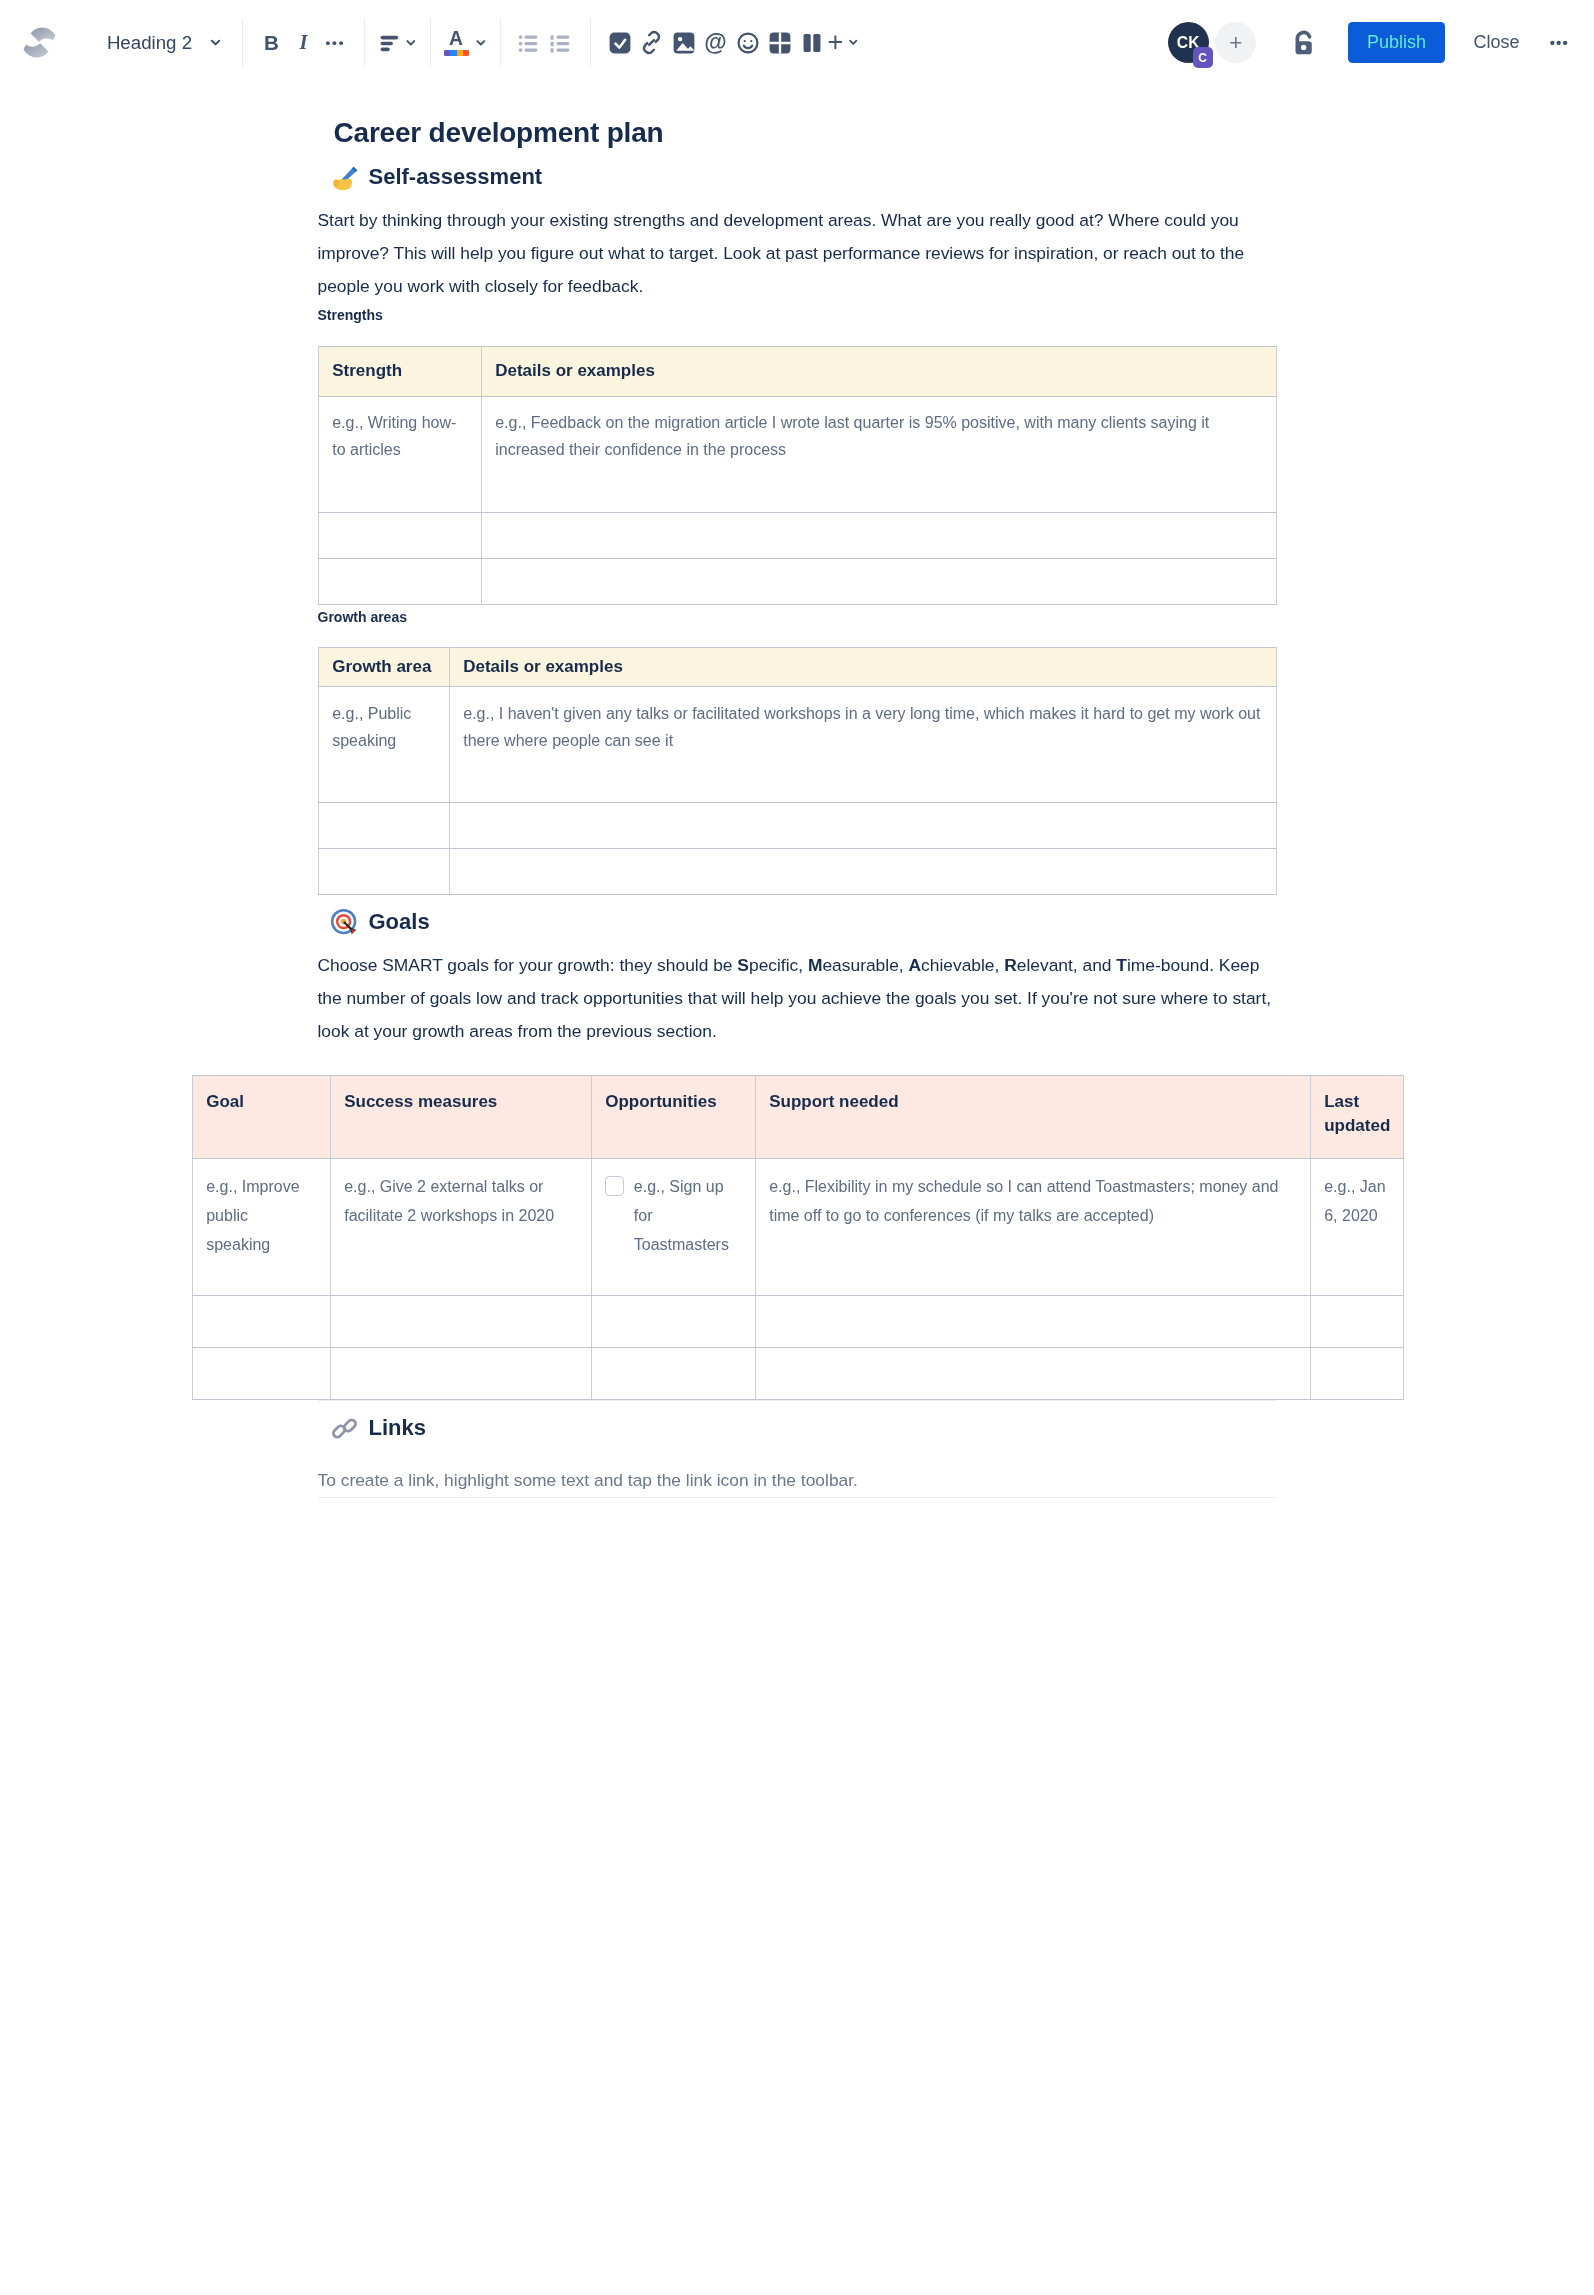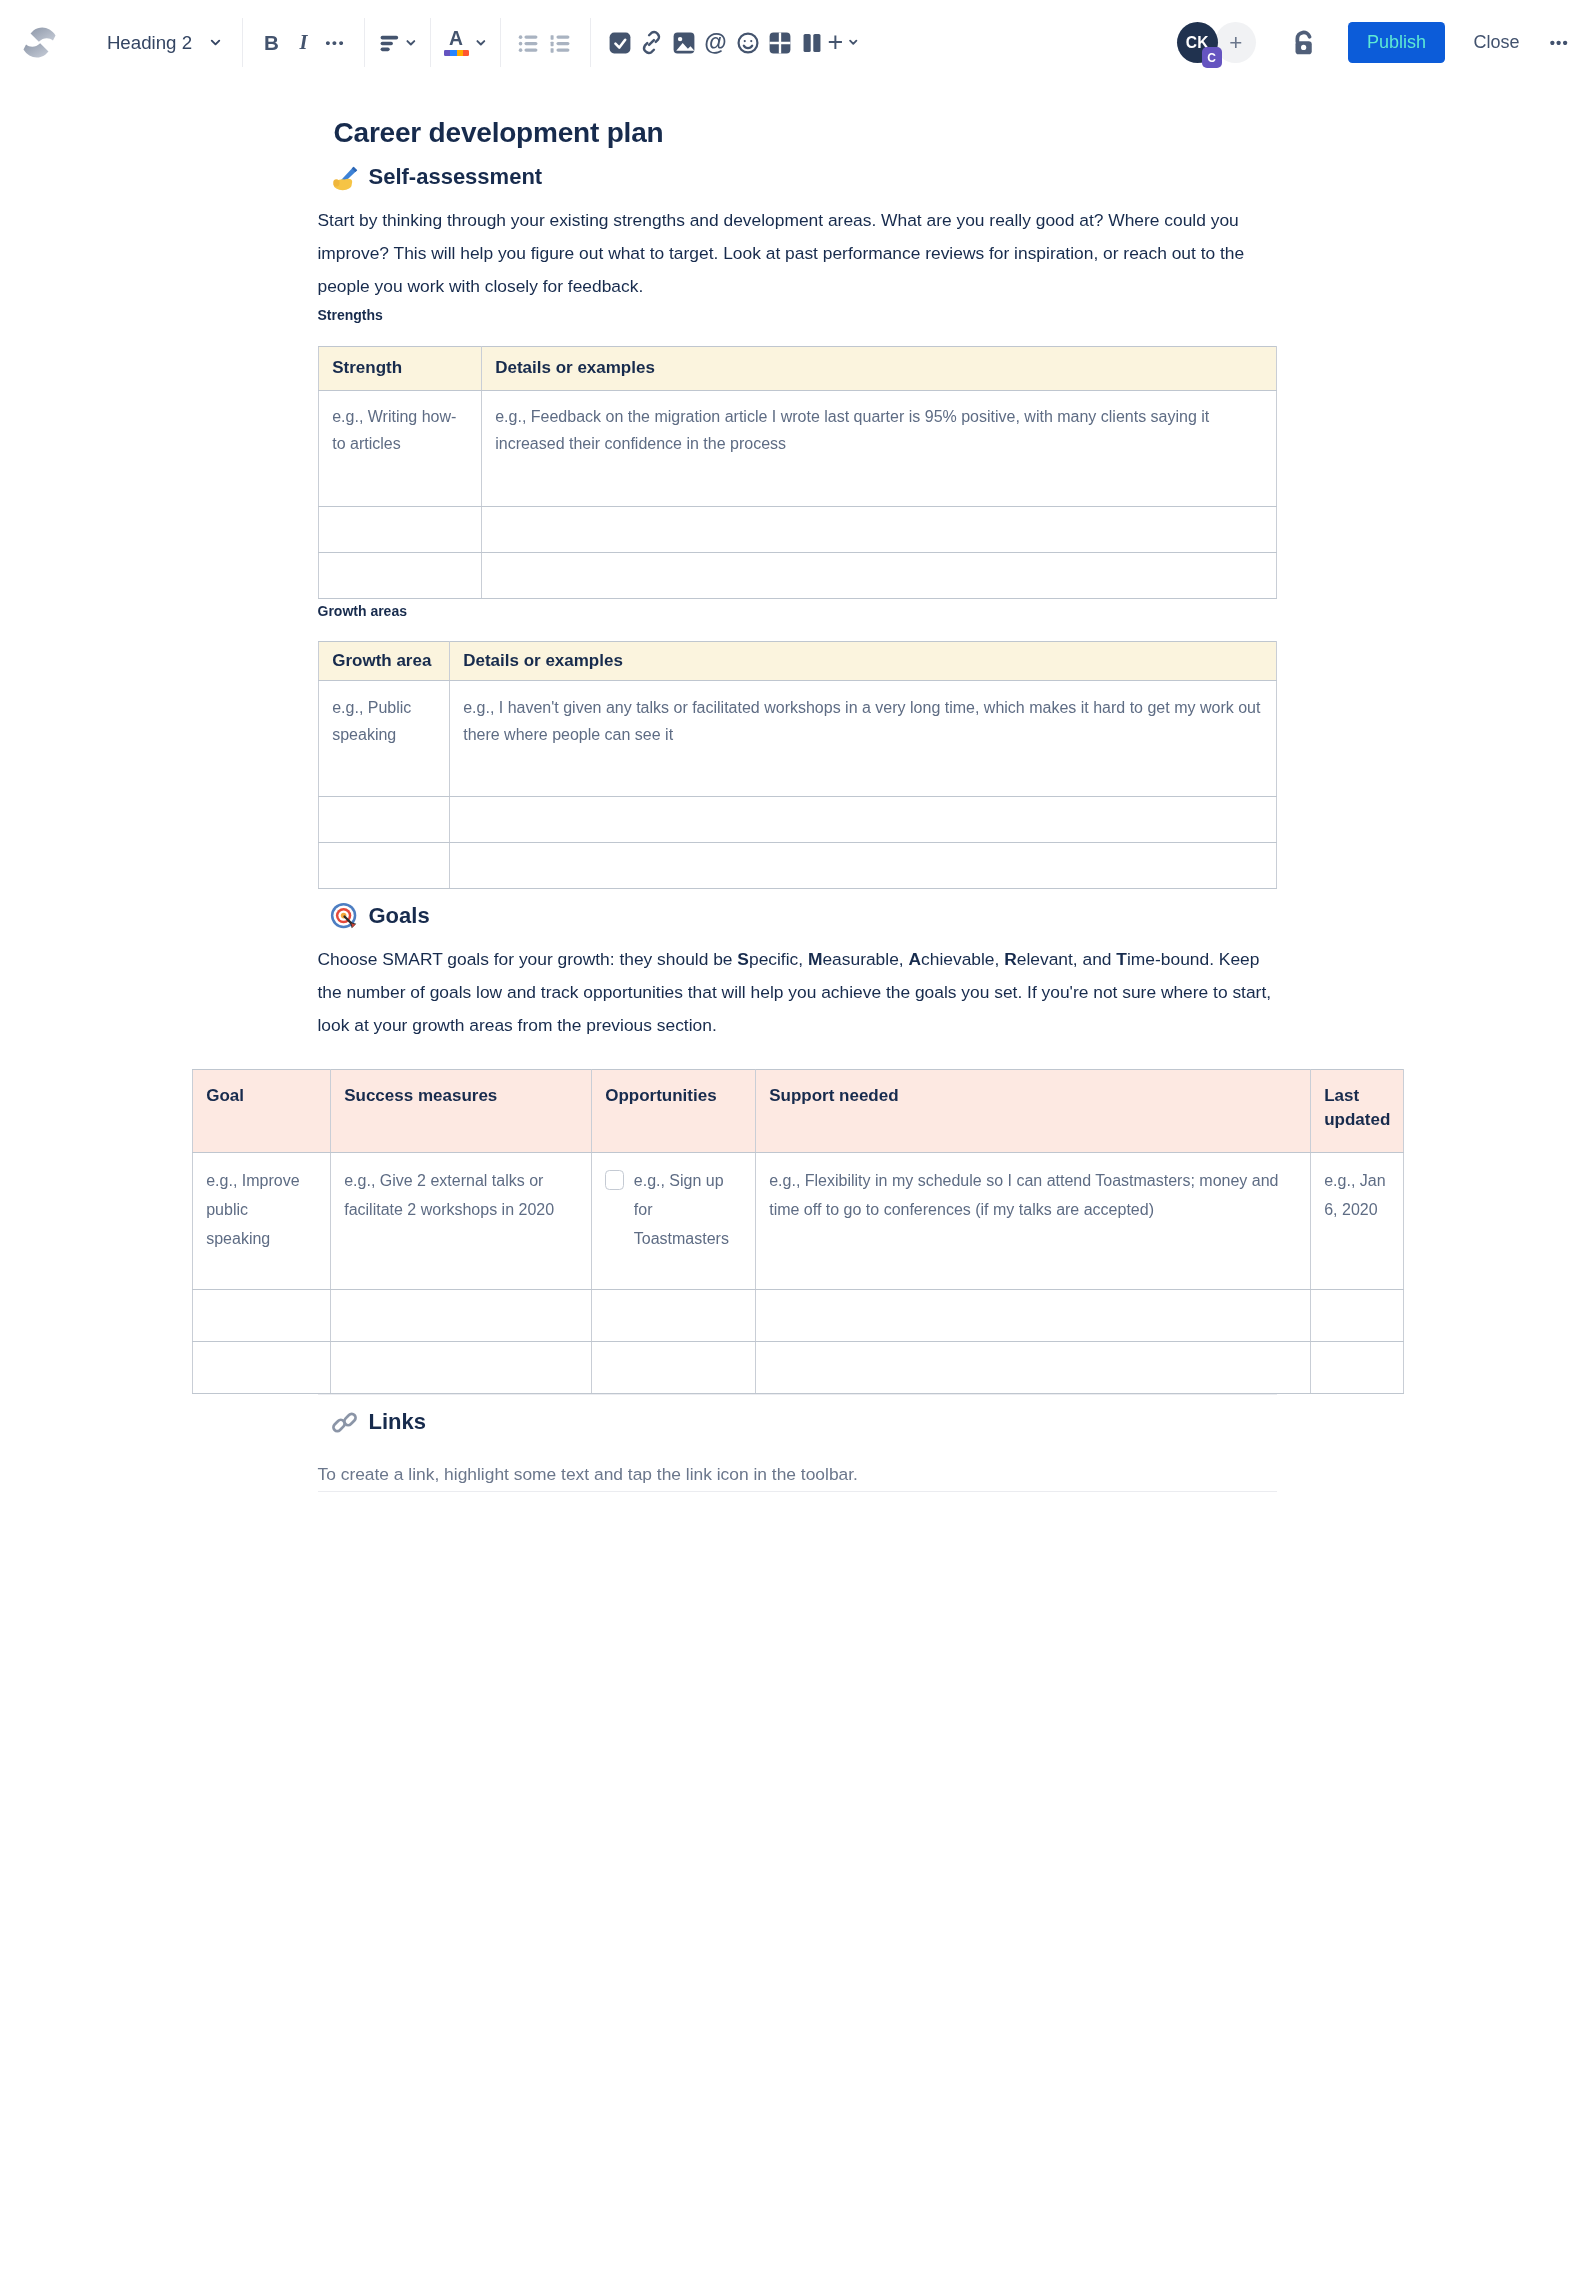--- a/index.html
+++ b/index.html
@@ -19,21 +19,21 @@
   .b-glyph { font-size:20.6px; font-weight:700; font-family:"Liberation Sans",sans-serif; }
   .i-glyph { font-size:20.6px; font-weight:700; font-style:italic; font-family:"Liberation Serif",serif; }
   .dots-glyph { font-size:13.7px; font-weight:700; letter-spacing:1.9px; }
   .acolor { display:inline-flex; flex-direction:column; align-items:center; line-height:1; }
   .a-letter { font-size:19.3px; font-weight:700; color:#44546E; }
   .a-bar { width:25px; height:5.6px; margin-top:1.9px; border-radius:1.2px;
            background:linear-gradient(90deg,#6554C0 0 25%,#2684FF 25% 50%,#FFAB00 50% 75%,#FF5630 75% 100%); }
   .at-glyph { font-size:23px; font-weight:600; }
   .plus-glyph { font-size:27px; font-weight:400; line-height:1; }
   .tb-right { display:flex; align-items:center; margin-left:auto; }
-  .avatar-wrap { position:relative; display:flex; align-items:center; }
+  .avatar-wrap { position:relative; display:flex; align-items:center;gap:9px; }
   .avatar { width:41px; height:41px; border-radius:50%; background:#20324F; color:#fff; font-size:15.6px; font-weight:700;
             display:flex; align-items:center; justify-content:center; letter-spacing:0.3px; z-index:2; }
   .avatar-badge { position:absolute; left:25px; top:25px; width:20px; height:21px; border-radius:5px; background:#6554C0;
                   color:#fff; font-size:12px; font-weight:700; display:flex; align-items:center; justify-content:center; z-index:3; }
   .add-collab { width:41px; height:41px; border-radius:50%; background:#F1F2F4; color:#6B778C; font-size:22.4px; font-weight:400;
                 display:flex; align-items:center; justify-content:center; margin-left:-2.5px; z-index:1; }
   .unlock-btn { margin:0 29px 0 31px; }
   .publish-btn { height:41px; padding:0 18.7px; background:#0C5CD9; color:#5eead4; font-size:18px; font-weight:400;
                  border:none; border-radius:4.4px; display:flex; align-items:center; cursor:pointer; }
   .close-btn { font-size:18px; color:#42526E; margin-left:29px; cursor:pointer; }
@@ -259,21 +259,21 @@
 
   <h3 class="sub mt-strengths">Strengths</h3>
 
   <table class="ctable mt-table">
     <colgroup>
         <col style="width:163px">
         <col>
       </colgroup>
     <thead>
       <tr>
-        <th style="height:44px">Strength</th>
+        <th style="height:50px">Strength</th>
         <th>Details or examples</th>
       </tr>
     </thead>
     <tbody>
       <tr class="row-data">
         <td>e.g., Writing how-to articles</td>
         <td>e.g., Feedback on the migration article I wrote last quarter is 95% positive, with many clients saying it increased their confidence in the process</td>
       </tr>
       <tr class="row-empty">
         <td></td>

